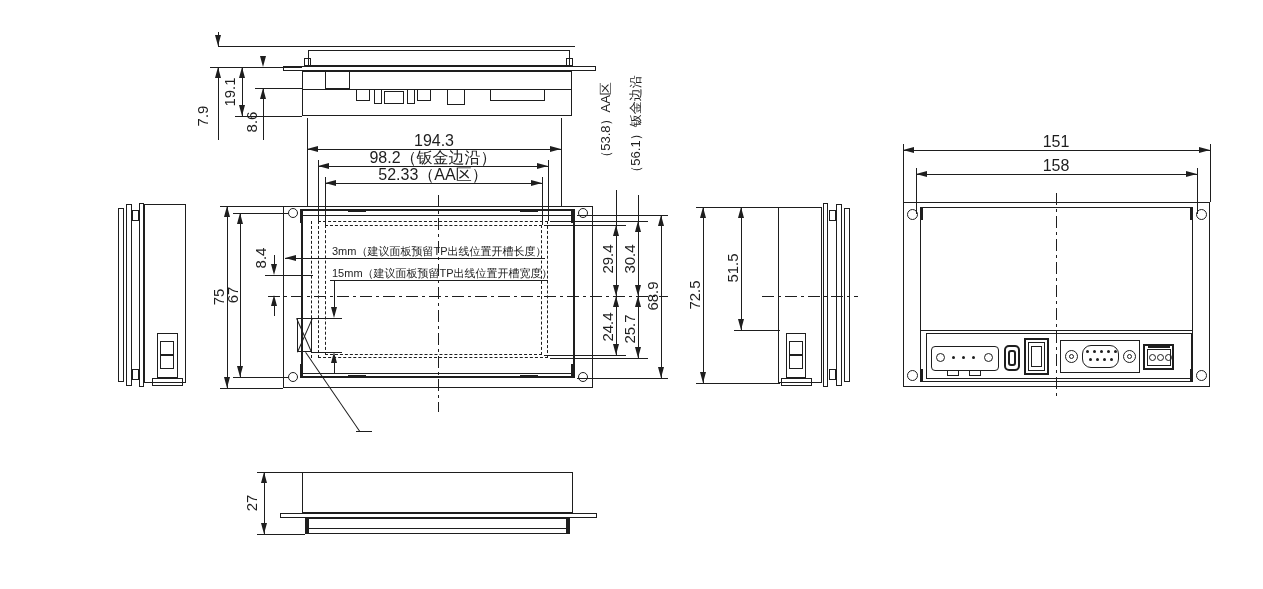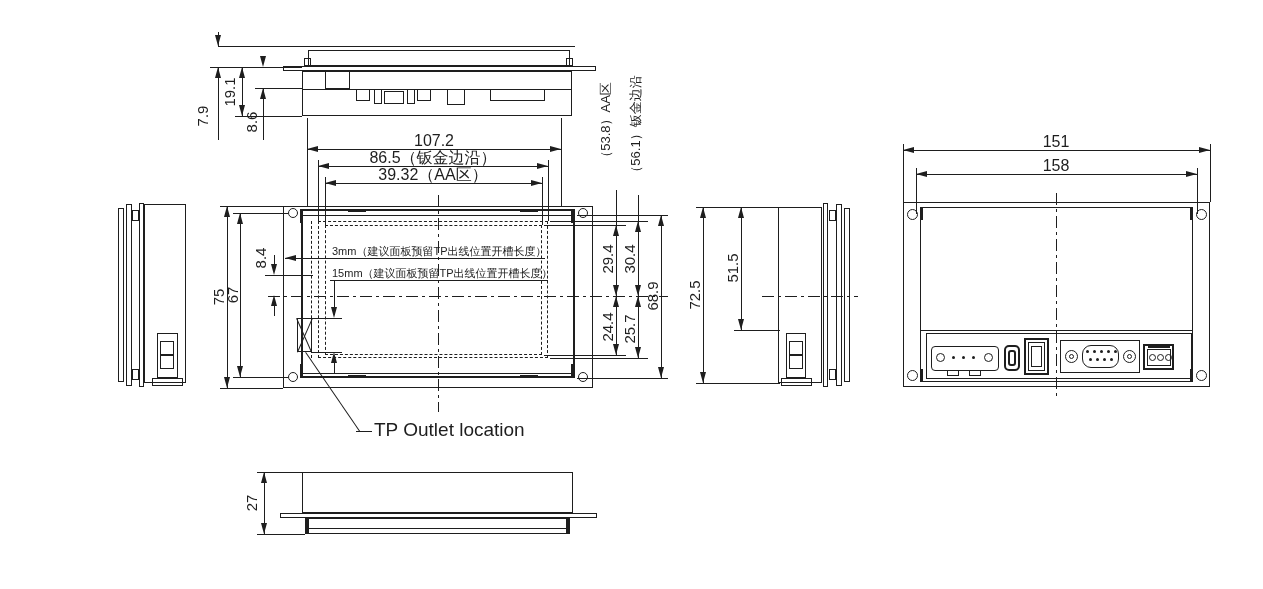--- a/index.html
+++ b/index.html
@@ -90,21 +90,21 @@
     <div class="fill" style="left:520px;top:209px;width:18px;height:3px;"></div>
     <div class="fill" style="left:348px;top:375px;width:18px;height:3px;"></div>
     <div class="fill" style="left:520px;top:375px;width:18px;height:3px;"></div>
     <div class="clv" style="left:438px;top:195px;height:217px;"></div>
     <div class="clh" style="left:268px;top:296px;width:400px;"></div>
 
     <span class="t sm" style="left:332px;top:245px;">3mm（建议面板预留TP出线位置开槽长度）</span>
     <div class="hl" style="left:330px;top:258px;width:215px;"></div>
     <div class="hl" style="left:285px;top:258px;width:45px;"></div>
     <div class="ar al" style="left:285px;top:255px;"></div>
-    <span class="t sm" style="left:332px;top:267px;">15mm（建议面板预留TP出线位置开槽长度）</span>
+    <span class="t sm" style="left:332px;top:267px;">15mm（建议面板预留TP出线位置开槽宽度）</span>
     <div class="hl" style="left:330px;top:280px;width:218px;"></div>
     <div class="vl" style="left:334px;top:280px;height:35px;"></div>
     <div class="ar ad" style="left:331px;top:307px;"></div>
     <div class="ar au" style="left:331px;top:352px;"></div>
     <div class="vl" style="left:334px;top:363px;height:10px;"></div>
 
     <div class="bx" style="left:297px;top:318px;width:15px;height:34px;"></div>
     <div class="diag" style="left:297px;top:318px;width:37px;transform:rotate(66.2deg);"></div>
     <div class="diag" style="left:297px;top:352px;width:37px;transform:rotate(-66.2deg);"></div>
     <div class="hl" style="left:312px;top:318px;width:30px;"></div>
@@ -128,33 +128,33 @@
     <div class="vl" style="left:240px;top:213px;height:164px;"></div>
     <div class="ar au" style="left:237px;top:213px;"></div>
     <div class="ar ad" style="left:237px;top:366px;"></div>
     <span class="t tv" style="left:233px;top:295px;">67</span>
 
     <div class="vl" style="left:307px;top:118px;height:88px;"></div>
     <div class="vl" style="left:561px;top:118px;height:88px;"></div>
     <div class="hl" style="left:307px;top:149px;width:254px;"></div>
     <div class="ar al" style="left:307px;top:146px;"></div>
     <div class="ar arr" style="left:550px;top:146px;"></div>
-    <span class="t tc big" style="left:434px;top:141px;">107.2</span>
+    <span class="t tc big" style="left:434px;top:141px;">194.3</span>
     <div class="vl" style="left:318px;top:160px;height:61px;"></div>
     <div class="vl" style="left:548px;top:160px;height:61px;"></div>
     <div class="hl" style="left:318px;top:166px;width:230px;"></div>
     <div class="ar al" style="left:318px;top:163px;"></div>
     <div class="ar arr" style="left:537px;top:163px;"></div>
-    <span class="t tc big" style="left:433px;top:158px;">86.5（钣金边沿）</span>
+    <span class="t tc big" style="left:433px;top:158px;">98.2（钣金边沿）</span>
     <div class="vl" style="left:325px;top:177px;height:48px;"></div>
     <div class="vl" style="left:542px;top:177px;height:48px;"></div>
     <div class="hl" style="left:325px;top:183px;width:217px;"></div>
     <div class="ar al" style="left:325px;top:180px;"></div>
     <div class="ar arr" style="left:531px;top:180px;"></div>
-    <span class="t tc big" style="left:433px;top:175px;">39.32（AA区）</span>
+    <span class="t tc big" style="left:433px;top:175px;">52.33（AA区）</span>
 
     <div class="hl" style="left:577px;top:215px;width:91px;"></div>
     <div class="hl" style="left:550px;top:221px;width:98px;"></div>
     <div class="hl" style="left:544px;top:225px;width:82px;"></div>
     <div class="hl" style="left:544px;top:355px;width:82px;"></div>
     <div class="hl" style="left:550px;top:358px;width:98px;"></div>
     <div class="hl" style="left:577px;top:378px;width:91px;"></div>
     <div class="vl" style="left:616px;top:190px;height:165px;"></div>
     <div class="ar au" style="left:613px;top:225px;"></div>
     <div class="ar ad" style="left:613px;top:285px;"></div>
@@ -171,21 +171,20 @@
     <span class="t tv" style="left:630px;top:329px;">25.7</span>
     <div class="vl" style="left:661px;top:215px;height:163px;"></div>
     <div class="ar au" style="left:658px;top:215px;"></div>
     <div class="ar ad" style="left:658px;top:367px;"></div>
     <span class="t tv" style="left:653px;top:296px;">68.9</span>
     <span class="t tv md" style="left:606px;top:123px;">（53.8）AA区</span>
     <span class="t tv md" style="left:636px;top:127px;">（56.1）钣金边沿</span>
 
     <div class="diag" style="left:306px;top:352px;width:96px;transform:rotate(55.6deg);"></div>
     <div class="hl" style="left:356px;top:431px;width:16px;"></div>
-    <span class="t lg" style="left:374px;top:420px;">TP Outlet location</span>
   </div>
 
   <div class="grp">
     <div class="bx" style="left:118px;top:208px;width:6px;height:174px;"></div>
     <div class="bx" style="left:126px;top:204px;width:6px;height:182px;"></div>
     <div class="bx" style="left:132px;top:210px;width:7px;height:11px;"></div>
     <div class="bx" style="left:132px;top:369px;width:7px;height:11px;"></div>
     <div class="bx" style="left:139px;top:203px;width:5px;height:184px;"></div>
     <div class="bx" style="left:144px;top:204px;width:42px;height:179px;"></div>
     <div class="bx" style="left:157px;top:333px;width:21px;height:45px;"></div>

